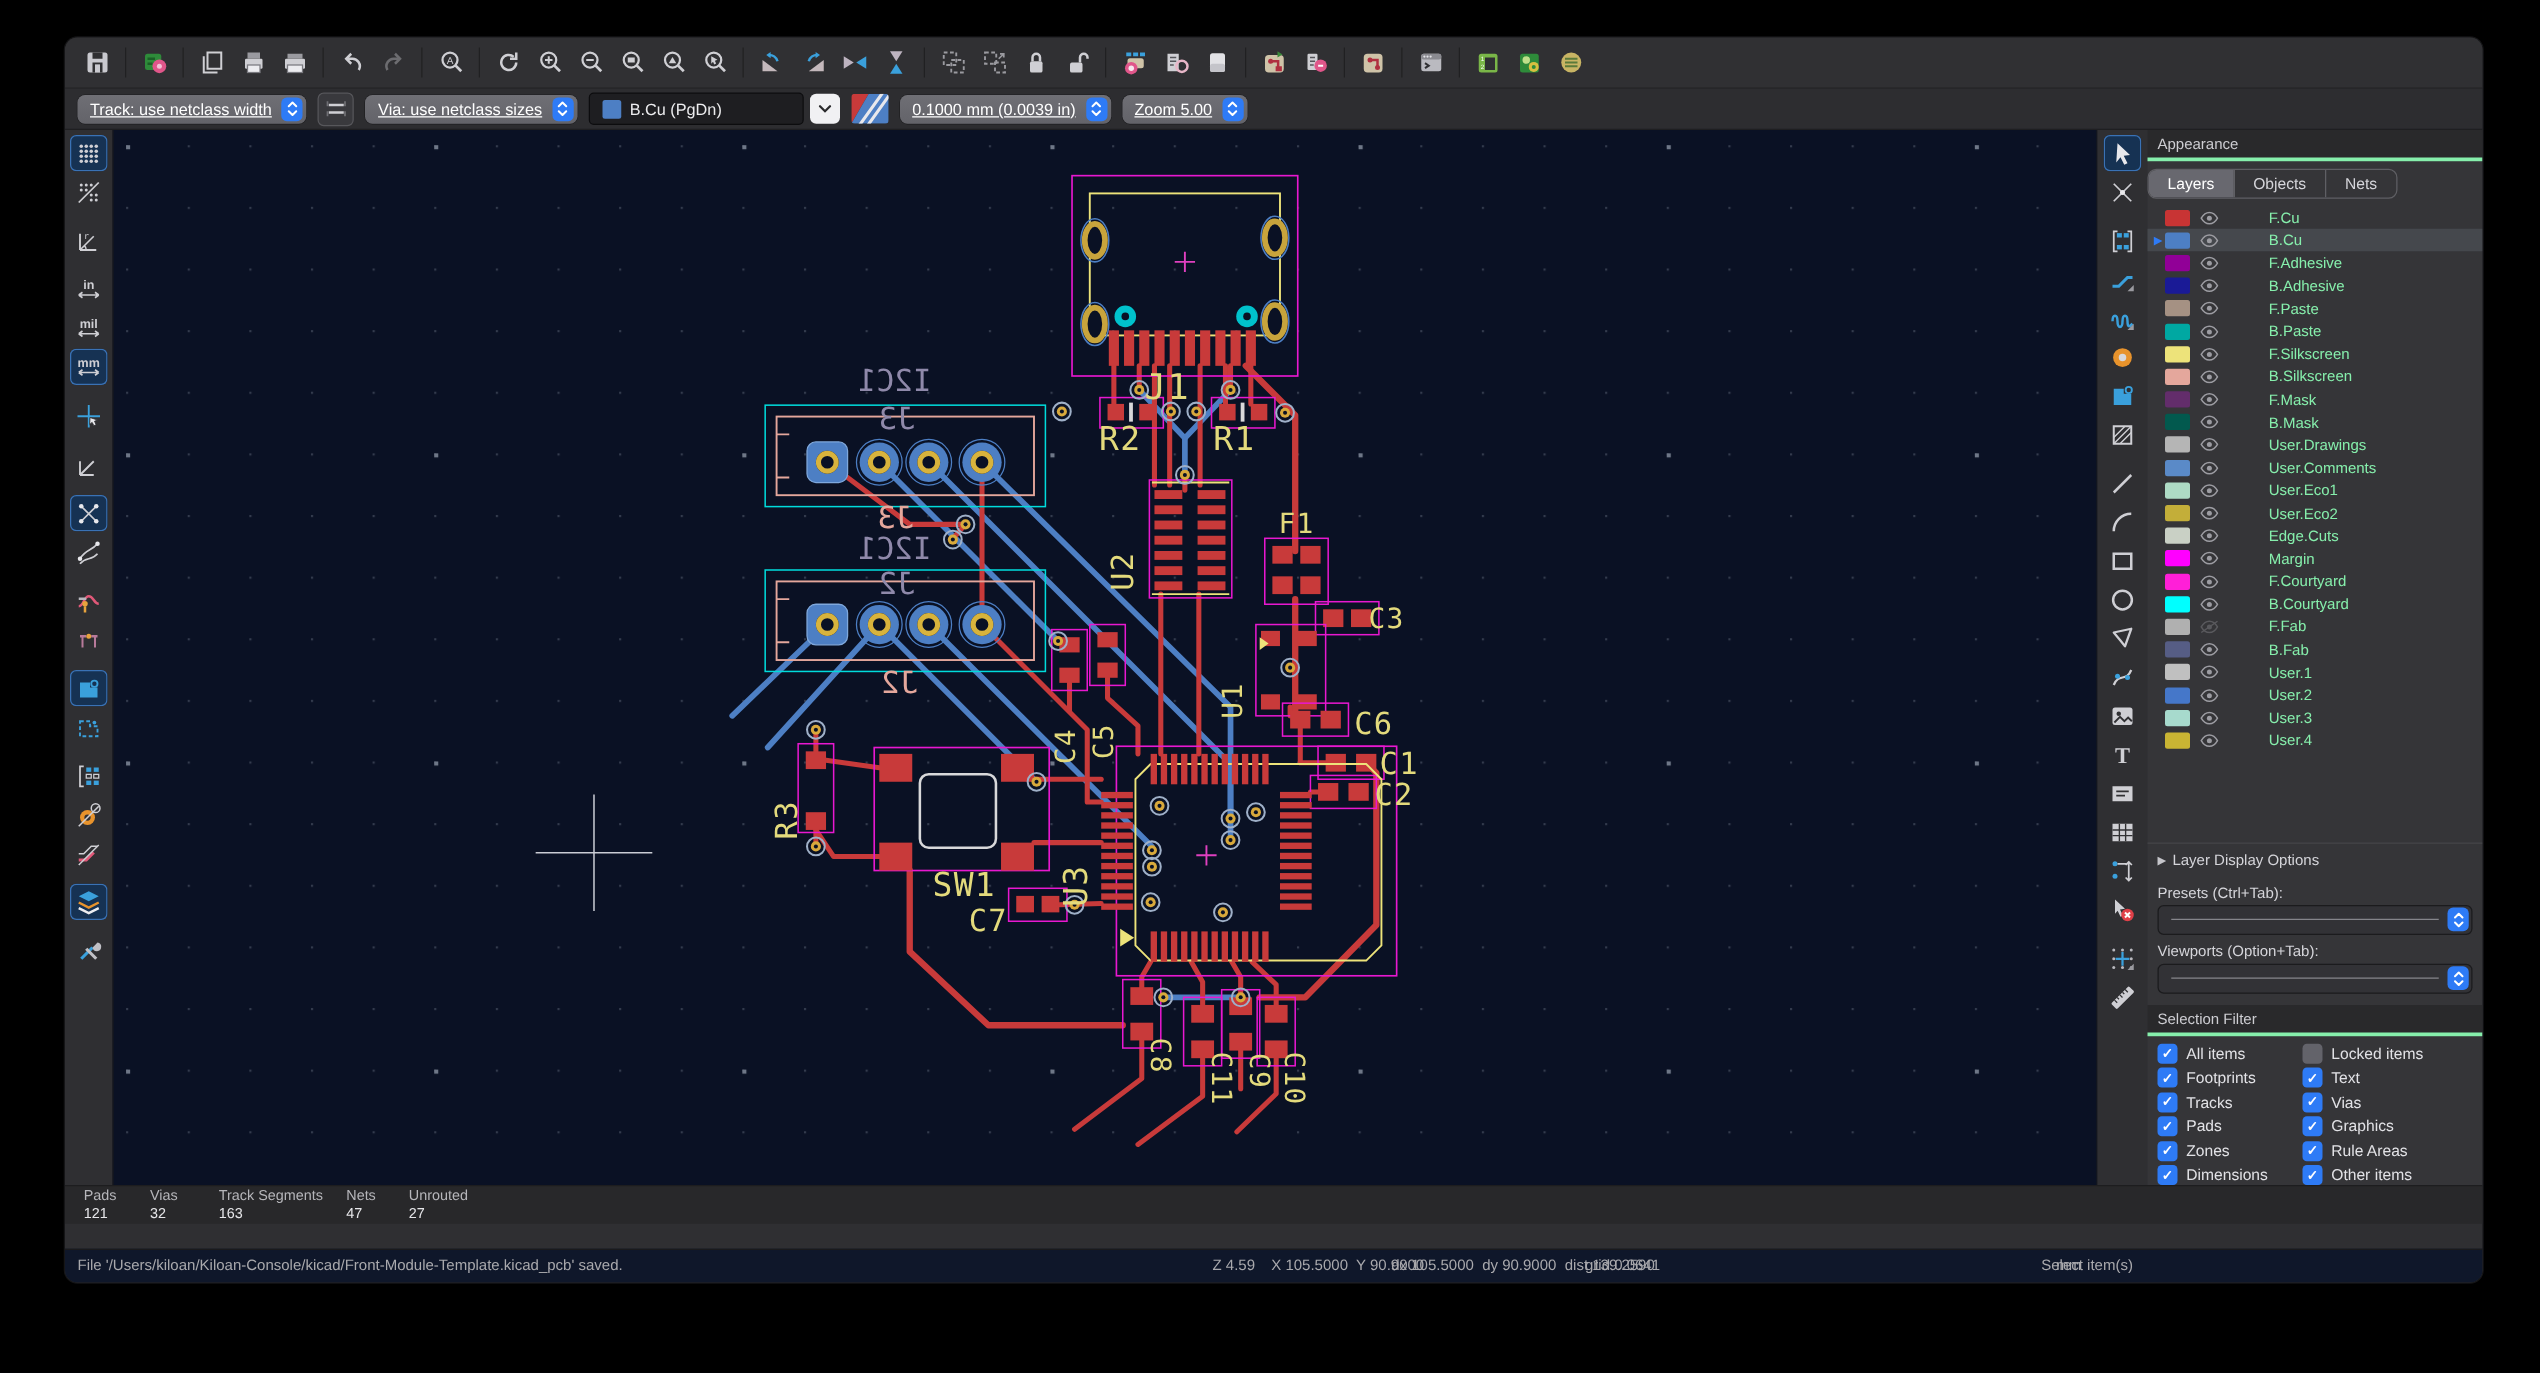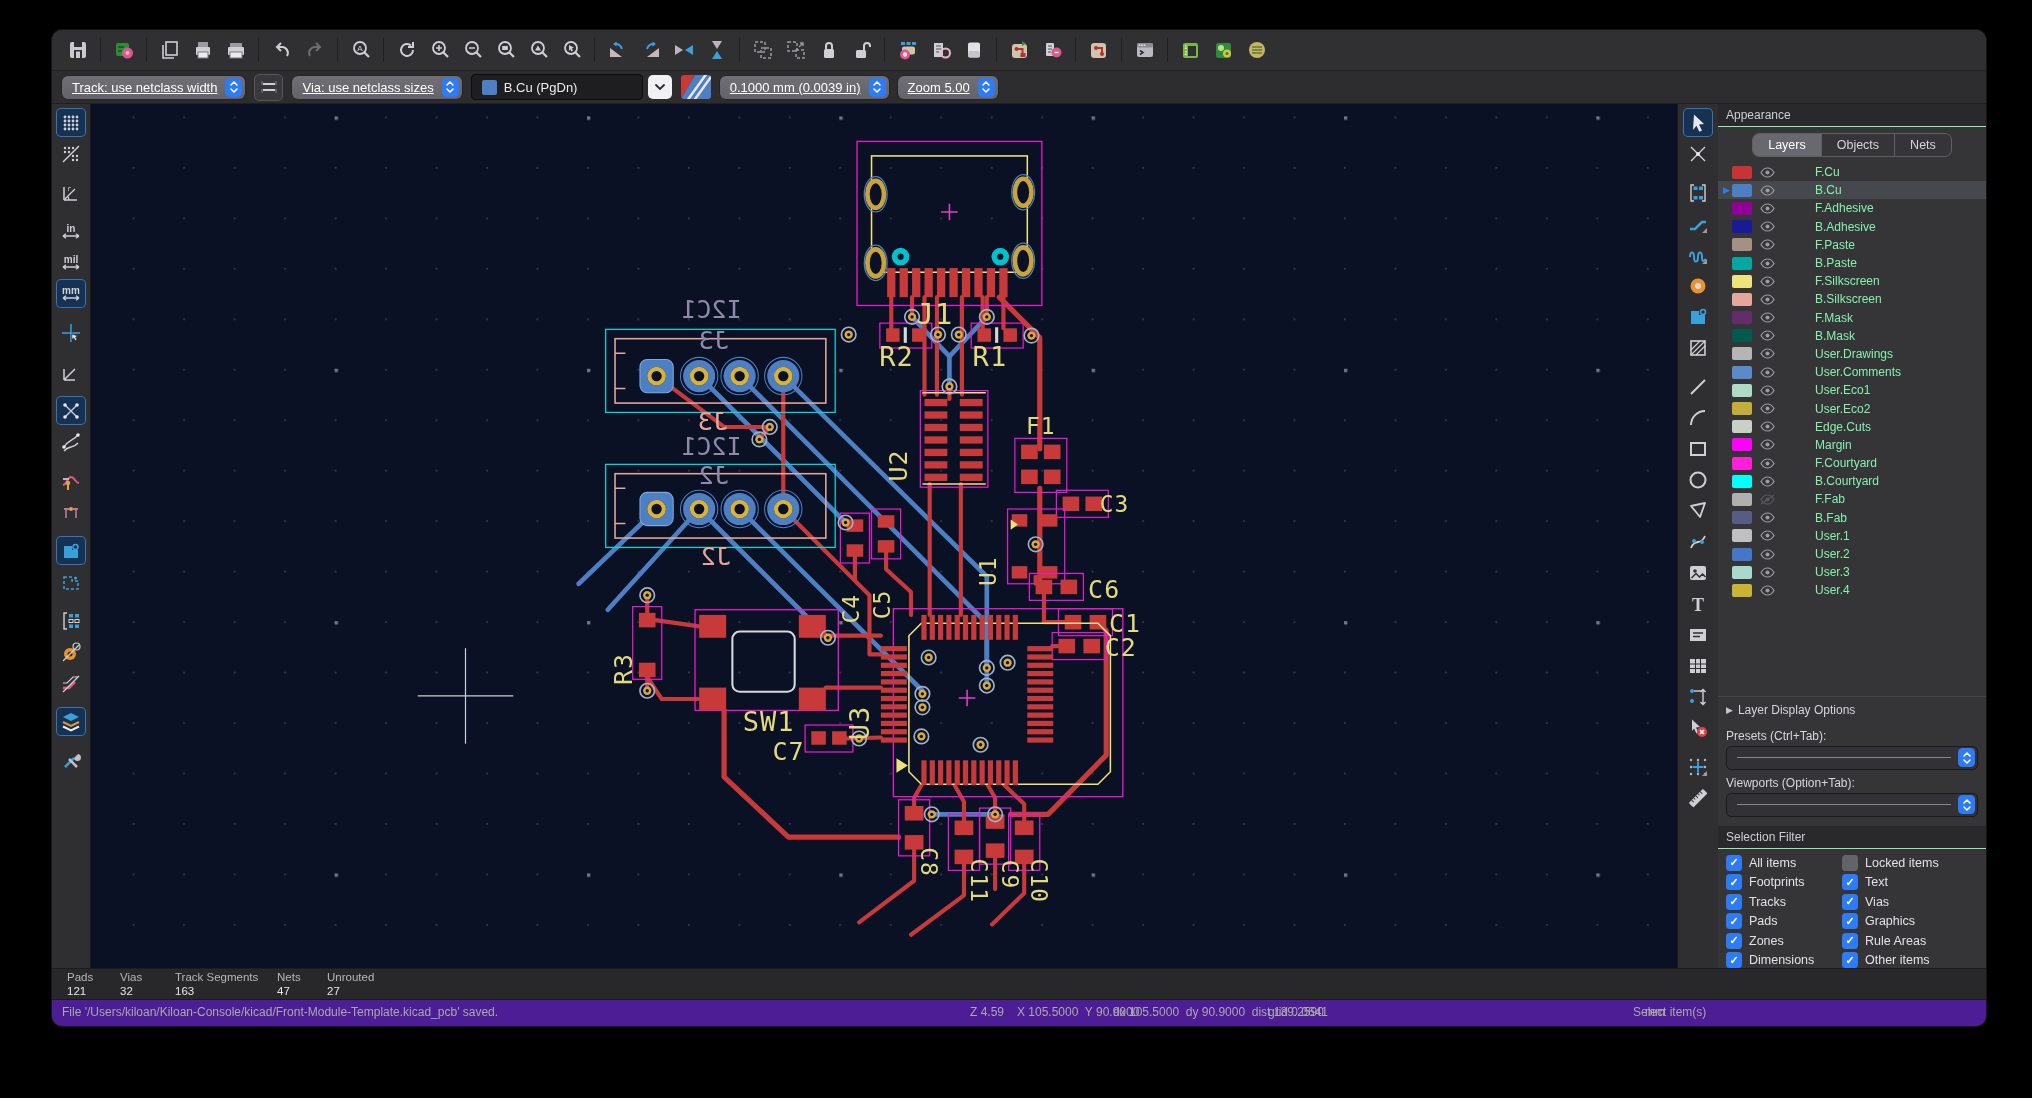--- a/index.html
+++ b/index.html
@@ -43,23 +43,23 @@
   .vbtn .ic{width:22px;height:22px;display:block;}
   .vbtn.active{background:#163253;box-shadow:0 0 0 1px #3a72b5 inset;}
   .vsep{height:6px;flex:none;}
   .canvas-wrap{flex:1;min-width:0;background:#0a1124;border-left:1px solid #1a1a1c;border-right:1px solid #1a1a1c;}
   .canvas-wrap svg{width:100%;height:100%;display:block;}
   .ref{font-family:"DejaVu Sans Mono",monospace;fill:#e3da7c;text-anchor:middle;letter-spacing:1px;}
   .mir{font-family:"DejaVu Sans Mono",monospace;fill:#8f89aa;text-anchor:middle;}
   .mirs{font-family:"DejaVu Sans Mono",monospace;fill:#e4a79c;text-anchor:middle;}
   
   .appearance{width:268px;background:#353538;display:flex;flex-direction:column;flex:none;font-size:12px;color:#d8d8dc;}
-  .panel-header{height:22px;background:#29292b;border-bottom:1px solid #86efac;display:flex;align-items:center;
+  .panel-header{height:22px;background:#29292b;border-bottom:3px solid #86efac;display:flex;align-items:center;
     padding-left:8px;color:#cdcdd2;font-size:12px;flex:none;}
-  .tabsrow{height:36px;display:flex;align-items:center;justify-content:center;flex:none;}
+  .tabsrow{height:36px;display:flex;align-items:center;flex:none;}
   .segctl{display:inline-flex;border:1px solid #5f5f64;border-radius:7px;overflow:hidden;}
   .seg{padding:4px 15px;font-size:12.5px;color:#d5d5da;}
   .seg.sel{background:#68686f;color:#fff;}
   .seg + .seg{border-left:1px solid #5f5f64;}
   .layers-list{flex:none;}
   .lrow{display:flex;align-items:center;height:18.2px;padding-left:3px;}
   .lrow.sel{background:#45484d;}
   .lmark{width:11px;flex:none;font-size:9px;color:#2e7bf6;text-align:center;}
   .lswatch2{width:20px;height:13px;border-radius:2px;flex:none;}
   .leye{width:15px;margin:0 6px 0 8px;flex:none;display:flex;}
@@ -76,22 +76,22 @@
   .fcol{display:flex;flex-direction:column;gap:3.5px;}
   .fcol.c1{width:112px;}
   .fitem{display:flex;align-items:center;gap:7px;font-size:12.5px;color:#e2e2e6;height:16px;}
   .cbox{width:16px;height:16px;border-radius:3.5px;background:#63636a;flex:none;display:flex;align-items:center;
     justify-content:center;color:#fff;font-size:11px;font-weight:bold;}
   .cbox.on{background:#2e7bf6;}
   
   .counts-bar{height:30px;background:#28282a;border-top:1px solid #1d1d1f;position:relative;flex:none;}
   .cfield{position:absolute;top:1px;font-size:11.5px;color:#b6b6ba;line-height:14px;}
   .cfield .cv{color:#e6e6e9;}
-  .message-bar{height:26px;background:#4c1d95;border-top:1px solid #1a1a1c;position:relative;flex:none;
-    font-size:12px;color:#a9a9ad;}
+  .message-bar{height:26px;background:#0f172a;border-top:1px solid #1a1a1c;position:relative;flex:none;
+    font-size:12px;color:#a9a9ad;margin-top:20px;}
   .sfield{position:absolute;top:5px;white-space:pre;}
 </style>
 </head>
 <body>
 
 <div class="desktop">
  <div class="window">
 
 
   <div class="toolbar-main">

